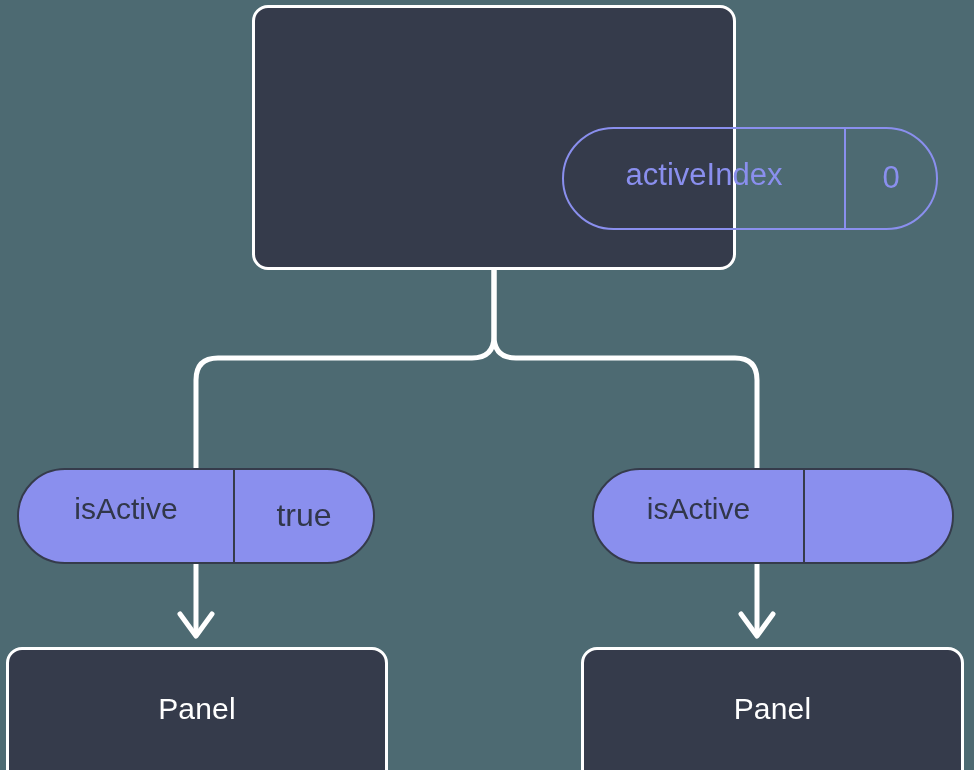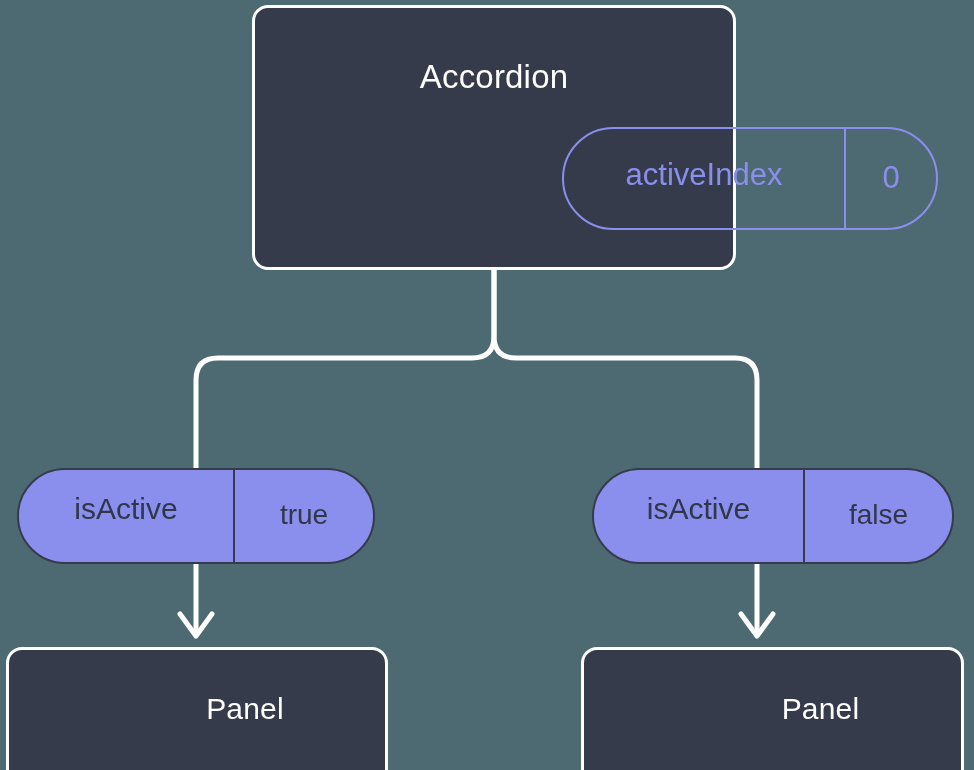--- a/index.html
+++ b/index.html
@@ -67,21 +67,20 @@
     width: 382px;
   }
   #panel-right {
     left: 581px;
     top: 647px;
     width: 383px;
   }
   .panel-title {
     top: 42px;
     font-size: 30px;
-    padding-left: 48px;
   }
 
   
   #state-pill {
     position: absolute;
     left: 307px;
     top: 119px;
     width: 376px;
     height: 103px;
     box-sizing: border-box;
@@ -130,21 +129,21 @@
     color: #31374a;
     font-size: 30px;
     padding-bottom: 14px;
   }
   .prop-pill .val {
     flex: 1 1 auto;
     display: flex;
     align-items: center;
     justify-content: center;
     color: #31374a;
-    font-size: 28px;
+    font-size: 32px;
     padding-bottom: 2px;
   }
   #pill-left {
     left: 17px;
     top: 468px;
     width: 358px;
   }
   #pill-left .key { flex: 0 0 214px; }
 
   #pill-right {
@@ -175,36 +174,34 @@
              L 757 468" stroke="#ffffff" stroke-width="5" fill="none" stroke-linecap="round" stroke-linejoin="round"></path>
 
     <path d="M 196 564 L 196 636" stroke="#ffffff" stroke-width="5" fill="none" stroke-linecap="butt"></path>
     <path d="M 180 614 L 196 636 L 212 614" stroke="#ffffff" stroke-width="5" fill="none" stroke-linecap="round" stroke-linejoin="round"></path>
 
     <path d="M 757 564 L 757 636" stroke="#ffffff" stroke-width="5" fill="none" stroke-linecap="butt"></path>
     <path d="M 741 614 L 757 636 L 773 614" stroke="#ffffff" stroke-width="5" fill="none" stroke-linecap="round" stroke-linejoin="round"></path>
   </svg>
 
   <div id="accordion-box" class="node-box">
-    <div id="accordion-title" class="node-title">Accordion</div>
 
     <div id="state-pill">
       <div class="key">activeIndex</div>
       <div class="val">0</div>
     </div>
   </div>
 
   <div id="pill-left" class="prop-pill">
     <div class="key">isActive</div>
     <div class="val">true</div>
   </div>
 
   <div id="pill-right" class="prop-pill">
     <div class="key">isActive</div>
-    <div class="val">false</div>
   </div>
 
   <div id="panel-left" class="node-box panel-box">
     <div class="node-title panel-title">Panel</div>
   </div>
 
   <div id="panel-right" class="node-box panel-box">
     <div class="node-title panel-title">Panel</div>
   </div>
 

